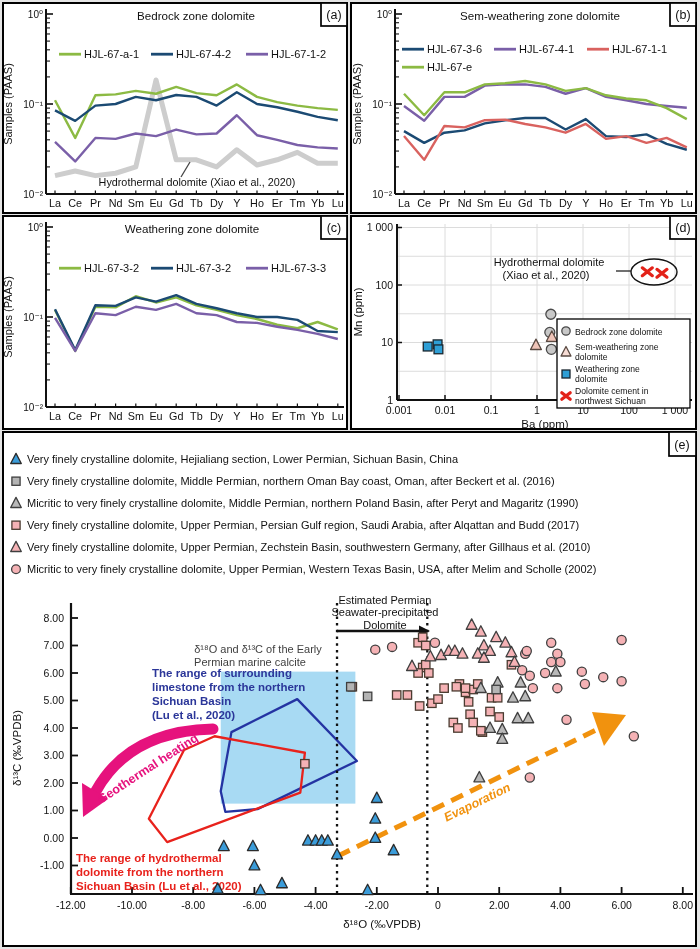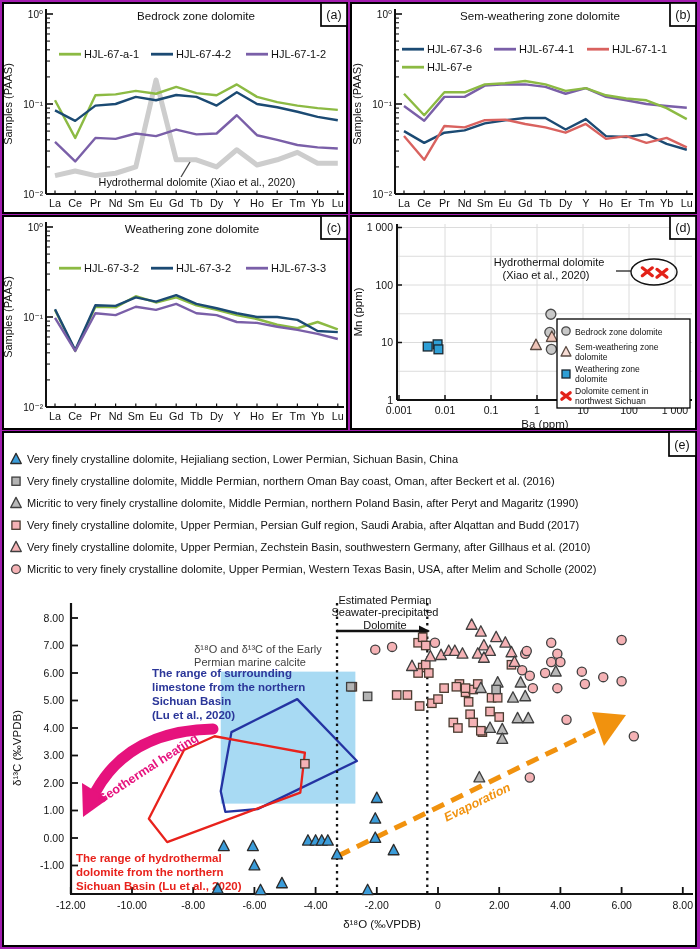--- a/index.html
+++ b/index.html
@@ -1,16 +1,16 @@
 <!DOCTYPE html>
 <html><head>
 <meta charset="utf-8">
 <style>
   html,body{margin:0;padding:0;background:#fff;}
-  #fig-wrap{width:700px;height:949px;position:relative;background:#a21caf;}
+  #fig-wrap{width:700px;height:949px;position:relative;background:#e5e5e5;}
   svg{display:block;}
   svg text{font-family:"Liberation Sans","DejaVu Sans",sans-serif;}
   .pbox{fill:#fff;stroke:#000;stroke-width:1.7;}
   .plabel{font-size:12.5px;font-weight:400;text-anchor:middle;fill:#111;}
 </style>
 </head>
 <body>
 
 <div id="fig-wrap">
 <svg id="fig" width="700" height="949" viewBox="0 0 700 949">

